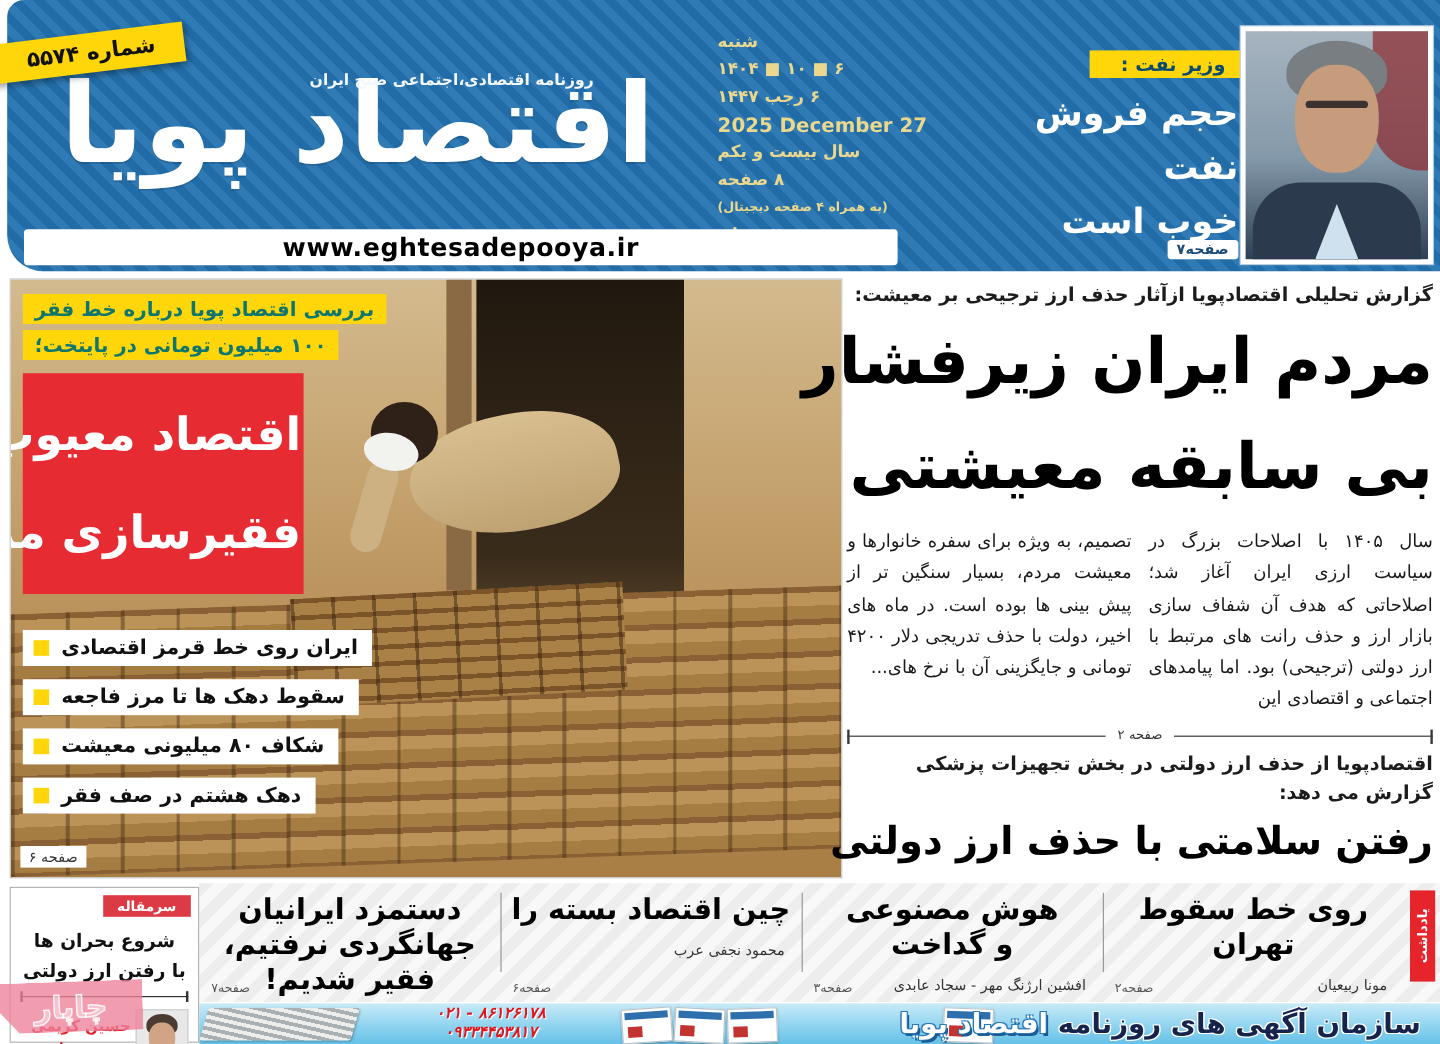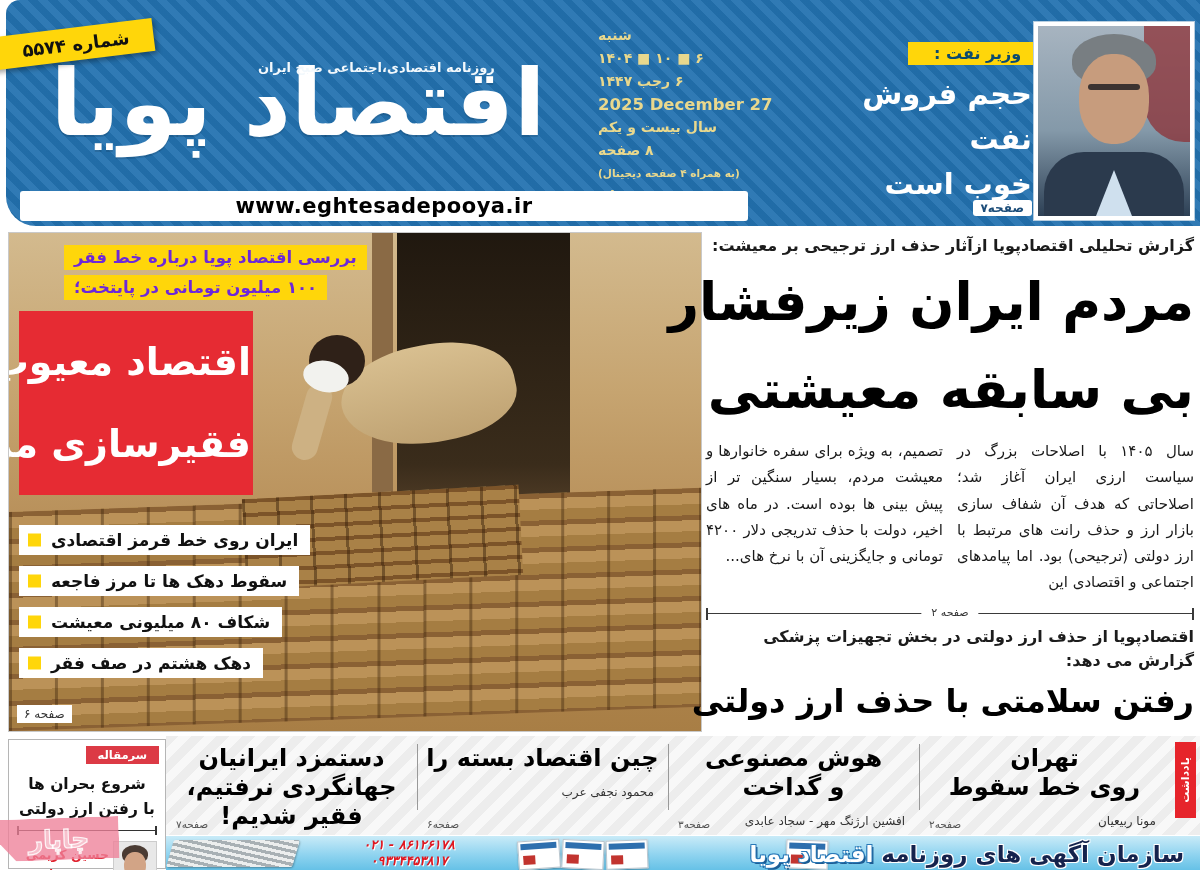--- a/index.html
+++ b/index.html
@@ -64,22 +64,22 @@
         transform:rotate(-3deg);}
   .boy-body{position:absolute;left:332px;top:112px;width:175px;height:98px;
         border-radius:48% 52% 42% 58%;transform:rotate(-12deg);
         background:linear-gradient(180deg,#d8bf90 0%,#bfa272 100%);}
   .boy-head{position:absolute;left:300px;top:102px;width:56px;height:52px;border-radius:50%;background:#2f2118;}
   .boy-mask{position:absolute;left:294px;top:128px;width:46px;height:31px;border-radius:50%;
         background:#f2f2ee;transform:rotate(12deg);}
   .boy-arm{position:absolute;left:290px;top:150px;width:26px;height:78px;border-radius:13px;
         background:#cdb183;transform:rotate(16deg);}
   .kickerbox{position:absolute;left:10px;top:12px;z-index:3;}
-  .kline{display:table;background:#ffd60a;color:#6d28d9;font-weight:bold;font-size:16.5px;
-        padding:3px 10px;margin-bottom:5px;direction:rtl;margin-left:45px;}
+  .kline{display:table;background:#ffd60a;color:#0f766e;font-weight:bold;font-size:16.5px;
+        padding:3px 10px;margin-bottom:5px;direction:rtl;}
   .redbox{position:absolute;left:10px;top:78px;width:230px;background:#e62b33;z-index:3;
         padding:10px 2px;text-align:center;}
   .redbox div{color:#fff;font-weight:bold;font-size:38px;line-height:82px;letter-spacing:-2px;
         white-space:nowrap;direction:rtl;}
   .bullets{position:absolute;left:10px;top:292px;z-index:3;}
   .brow-line{position:relative;display:table;background:#fff;color:#111;font-weight:bold;
         font-size:17px;padding:5px 12px 5px 32px;margin-bottom:11px;direction:rtl;white-space:nowrap;}
   .brow-line .sq{position:absolute;left:9px;top:50%;transform:translateY(-50%);width:13px;height:13px;
         background:#ffd60a;}
   .photo-page{position:absolute;left:8px;bottom:8px;background:#fff;color:#333;font-size:12px;
@@ -290,22 +290,22 @@
         <div class="mid-page">صفحه ۷</div>
       </div>
       <div class="vline"></div>
     </div>
   </div>
 
   <div class="bottom-bg stripes"></div>
 
   <div class="brow-row">
     <div class="b-col">
+      <div class="b-h">روی خط سقوط</div>
       <div class="b-h">تهران</div>
-      <div class="b-h">روی خط سقوط</div>
       <div class="b-author">مونا ربیعیان</div>
       <div class="b-page">صفحه۲</div>
     </div>
     <div class="b-col">
       <div class="b-h">هوش مصنوعی</div>
       <div class="b-h">و گداخت</div>
       <div class="b-author">افشین ارژنگ مهر - سجاد عابدی</div>
       <div class="b-page">صفحه۳</div>
     </div>
     <div class="b-col">

